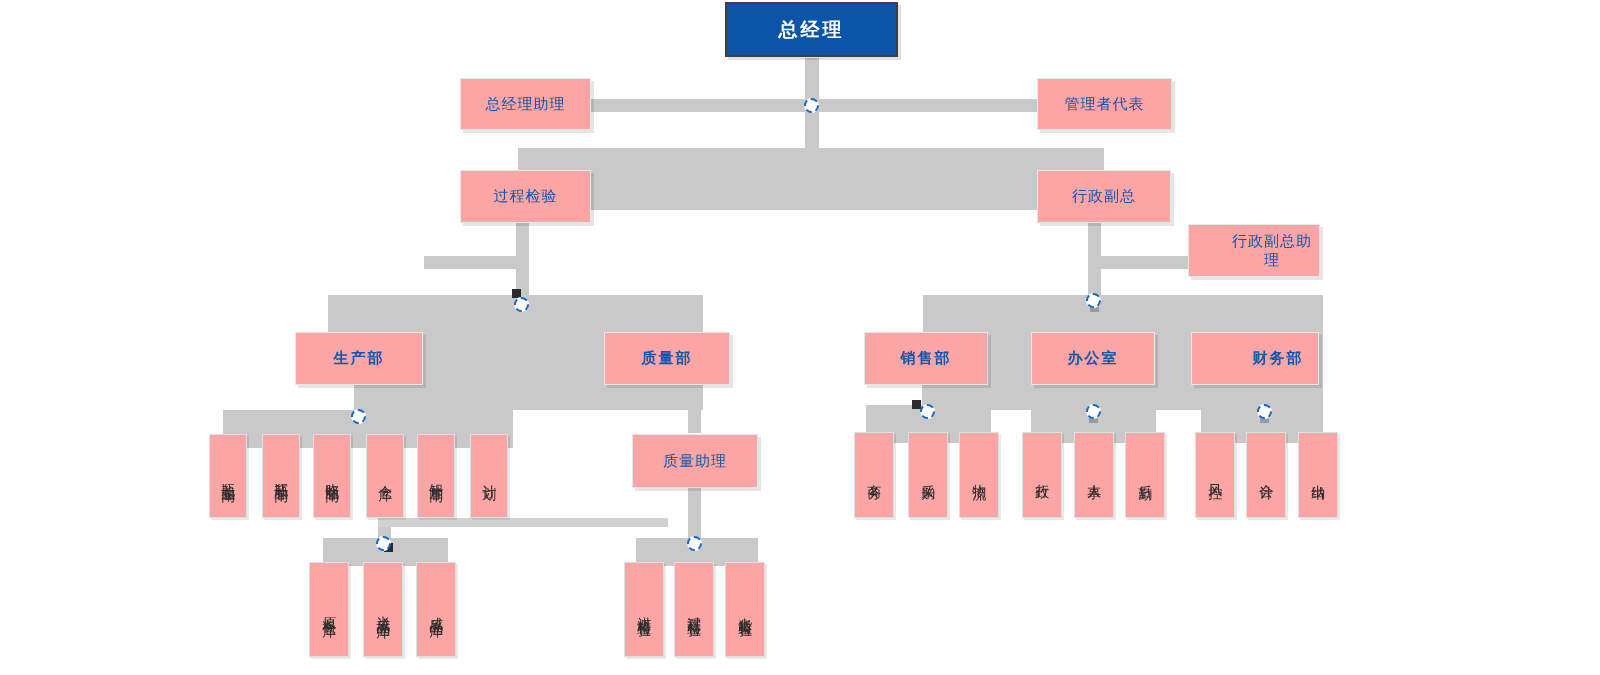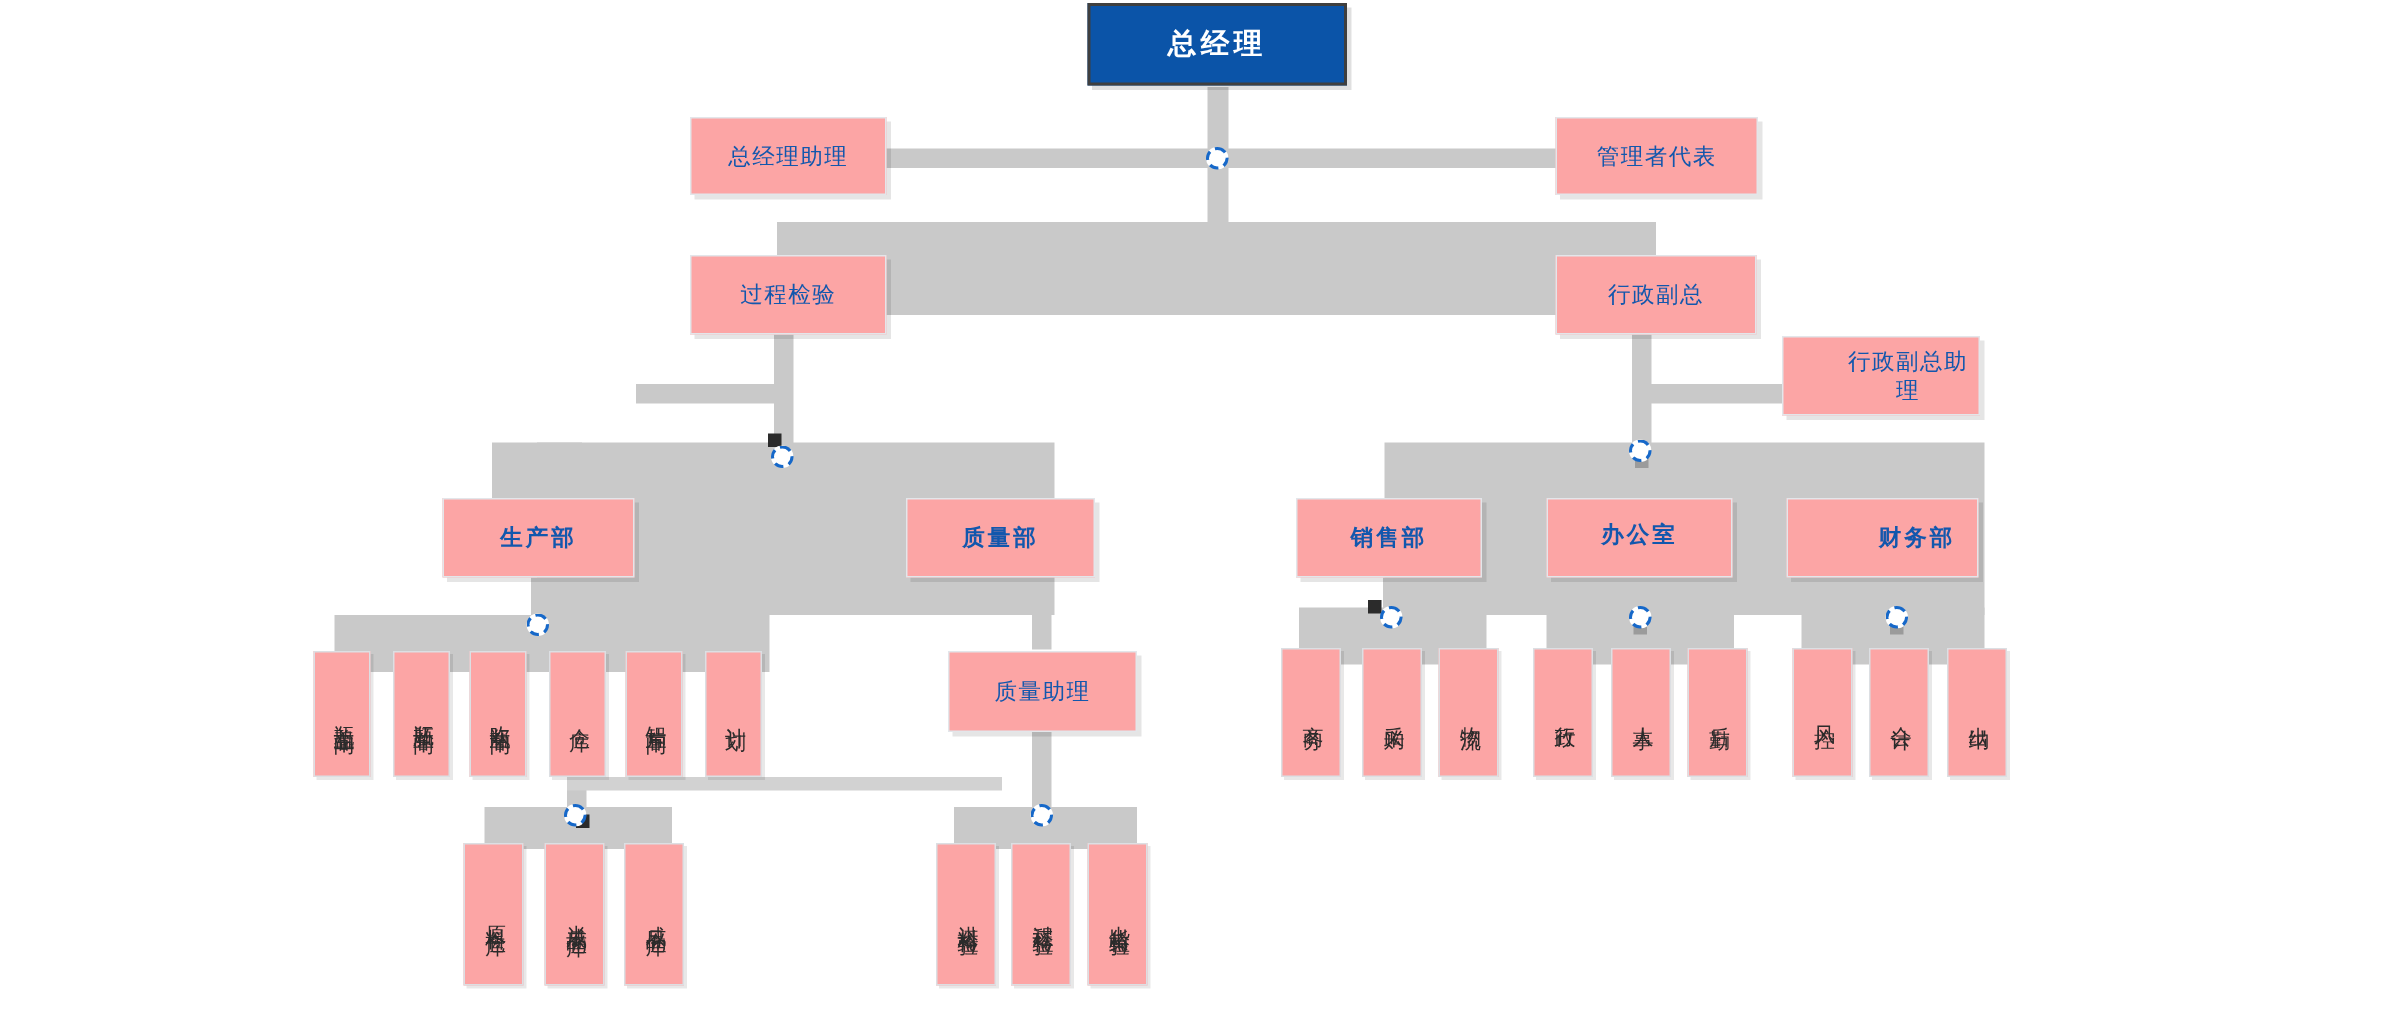--- a/index.html
+++ b/index.html
@@ -153,21 +153,21 @@
 
 
   <div class="node" style="left:1160px; top:224px; width:132px; height:53px;padding-left:36px;">行政副总助理</div>
 
   <div class="node dept" style="left:267px; top:332px; width:128px; height:53px;">生产部</div>
 
   <div class="node dept" style="left:576px; top:332px; width:126px; height:53px;">质量部</div>
 
   <div class="node dept" style="left:836px; top:332px; width:124px; height:53px;">销售部</div>
 
-  <div class="node dept" style="left:1003px; top:332px; width:124px; height:53px;font-family:Liberation Mono, monospace;">办公室</div>
+  <div class="node dept" style="left:1003px; top:332px; width:124px; height:53px;">办公室</div>
 
   <div class="node dept" style="left:1163px; top:332px; width:128px; height:53px;padding-left:46px;">财务部</div>
 
   <div class="node" style="left:604px; top:434px; width:126px; height:54px;">质量助理</div>
 
   <div class="node vert" style="left:181px; top:434px; width:38px; height:84px;">瓶盖车间</div>
   <div class="node vert" style="left:234px; top:434px; width:38px; height:84px;">瓶胚车间</div>
   <div class="node vert" style="left:285px; top:434px; width:38px; height:84px;">吹瓶车间</div>
   <div class="node vert" style="left:338px; top:434px; width:38px; height:84px;">仓库</div>
   <div class="node vert" style="left:389px; top:434px; width:38px; height:84px;">铝片车间</div>

